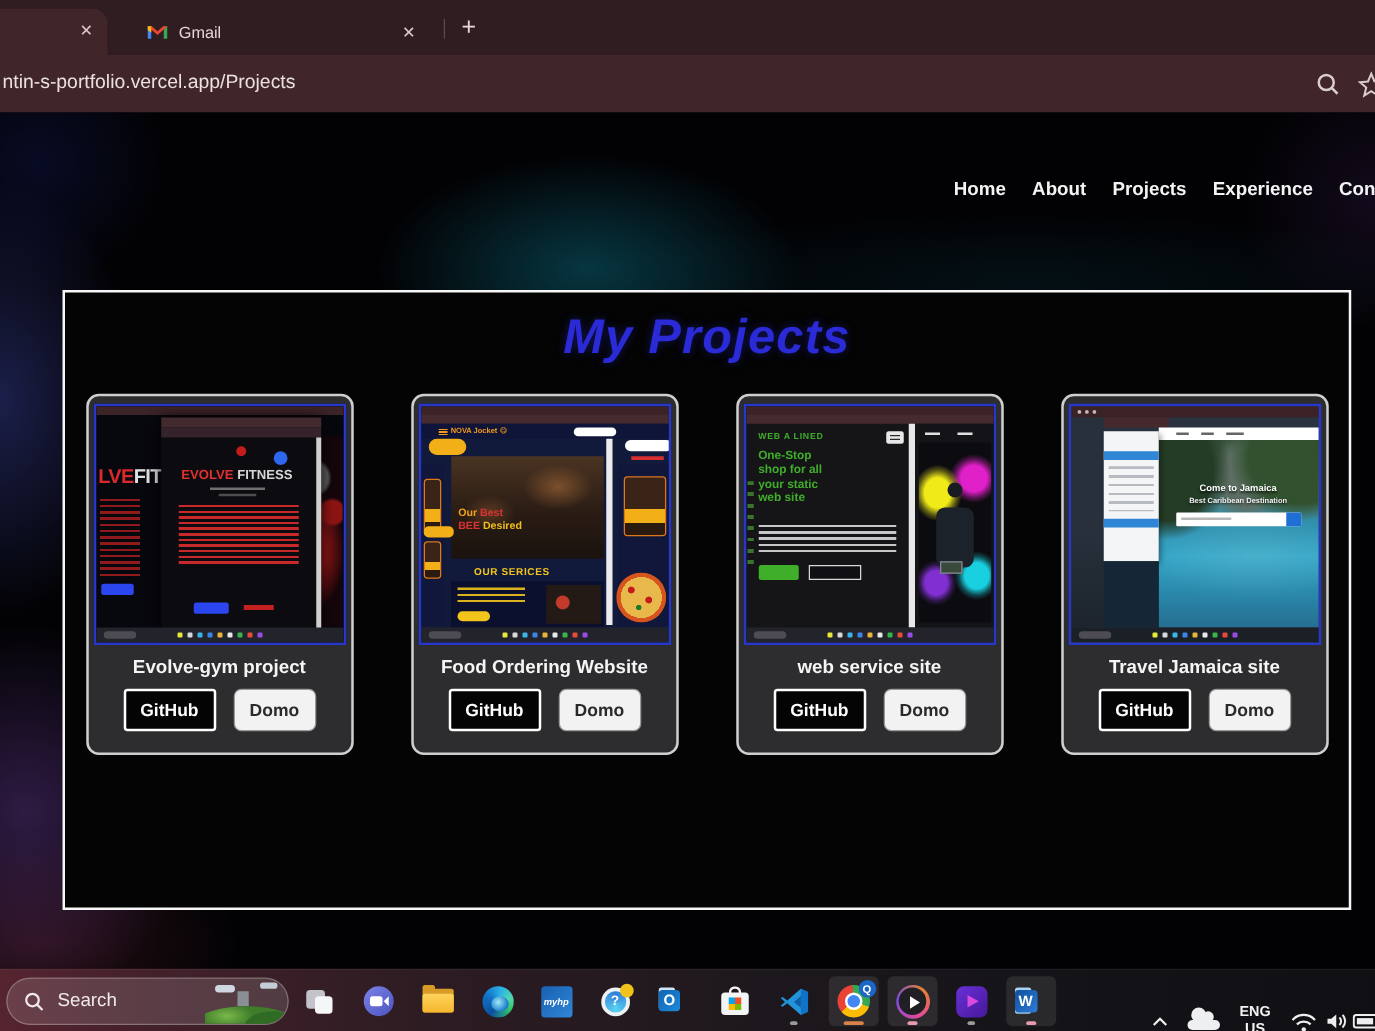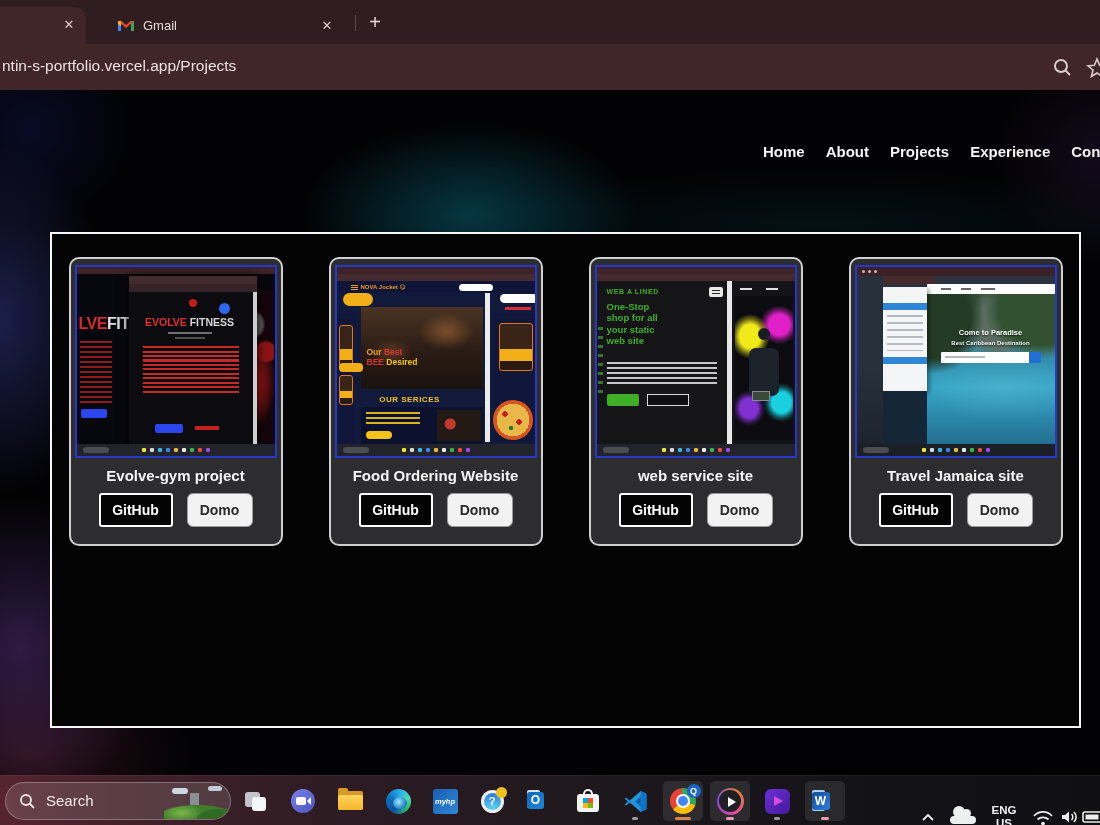--- a/index.html
+++ b/index.html
@@ -333,20 +333,21 @@
 
     <div class="nav">
       <span>Home</span>
       <span>About</span>
       <span>Projects</span>
       <span>Experience</span>
       <span>Contact</span>
     </div>
 
     <div class="box">
+      <h1>My Projects</h1>
 
       <div class="cards">
 
         <div class="card">
           <div class="thumb t1">
             <div class="abs mbar" style="top:0"></div>
             <div class="abs frag"><span class="r">LVE</span><span class="w">FIT</span></div>
             <div class="abs redlines"></div>
             <div class="abs bluebtn-l"></div>
             <div class="abs poster"></div>
@@ -459,21 +460,21 @@
             <div class="abs mb1"></div>
               <span class="abs wdots"></span>
             <div class="abs mb2"></div>
             <div class="abs leftcol"></div>
             <div class="abs whitestrip">
               <div class="abs wnav wn1"></div>
                 <div class="abs wnav wn2"></div>
                 <div class="abs wnav wn3"></div>
             </div>
             <div class="abs photo">
-              <div class="abs pline1">Come to Paradise</div>
+              <div class="abs pline1">Come to Jamaica</div>
               <div class="abs pline2">Best Caribbean Destination</div>
               <div class="abs search">
                   <i></i>
                   <b></b>
                 </div>
             </div>
             <div class="abs panel">
               <div class="abs pbar pb1"></div>
                 <div class="abs pbar pb2"></div>
                 <div class="abs plines"></div>

